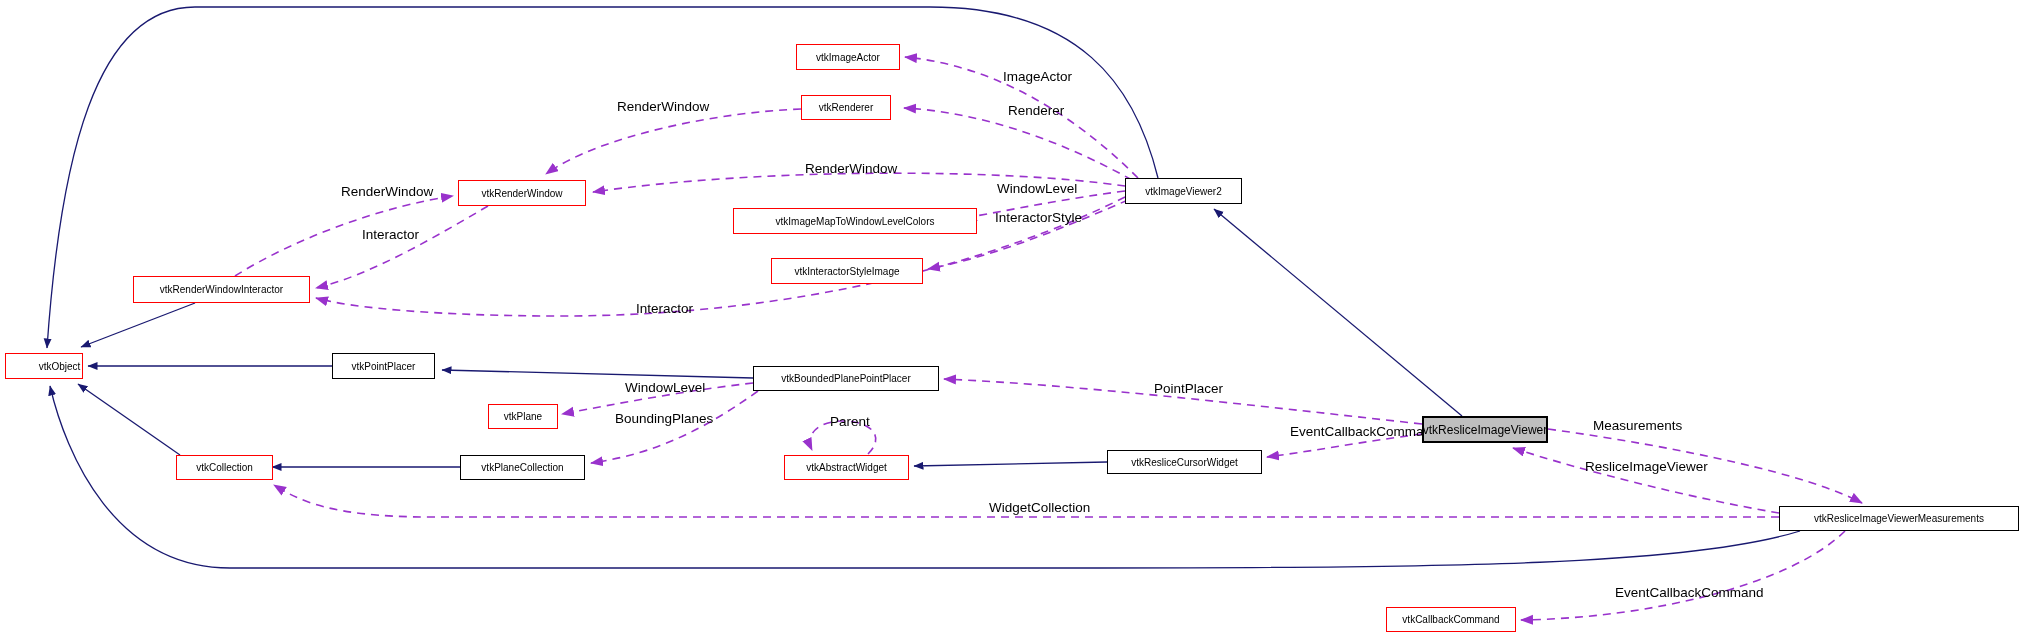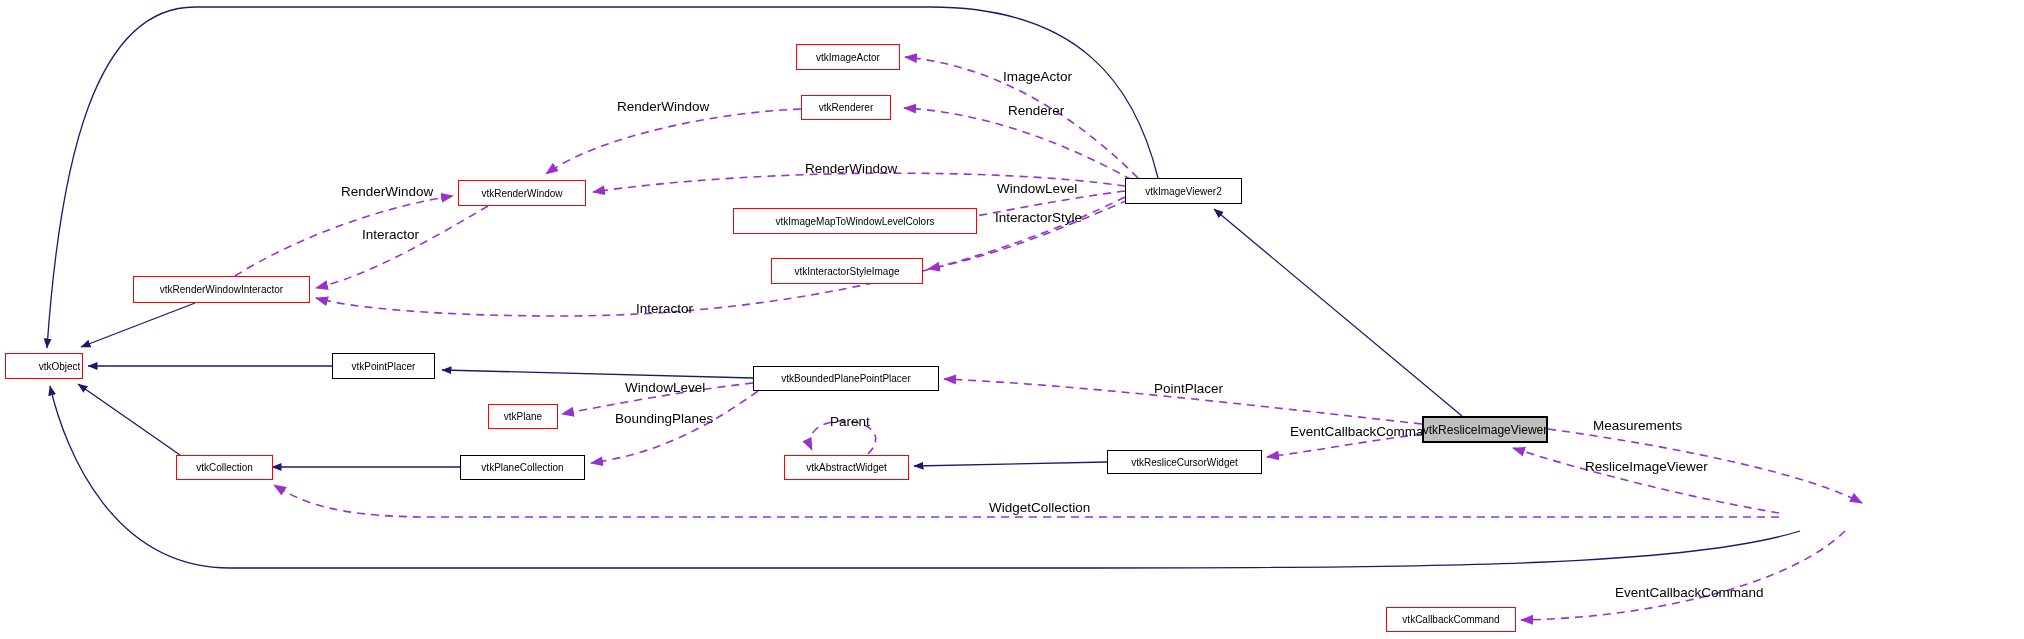--- a/index.html
+++ b/index.html
@@ -87,20 +87,21 @@
   <div class="node red" style="left:133px;top:276px;width:177px;height:27px;">vtkRenderWindowInteractor</div>
   <div class="node red" style="left:5px;top:353px;width:78px;height:26px;padding-left:31px;">vtkObject</div>
   <div class="node" style="left:332px;top:353px;width:103px;height:26px;">vtkPointPlacer</div>
   <div class="node" style="left:753px;top:366px;width:186px;height:25px;">vtkBoundedPlanePointPlacer</div>
   <div class="node red" style="left:488px;top:404px;width:70px;height:25px;">vtkPlane</div>
   <div class="node red" style="left:176px;top:455px;width:97px;height:25px;">vtkCollection</div>
   <div class="node" style="left:460px;top:455px;width:125px;height:25px;">vtkPlaneCollection</div>
   <div class="node red" style="left:784px;top:455px;width:125px;height:25px;">vtkAbstractWidget</div>
   <div class="node" style="left:1107px;top:450px;width:155px;height:24px;">vtkResliceCursorWidget</div>
   <div class="node focus" style="left:1422px;top:416px;width:126px;height:27px;font-size:12px;">vtkResliceImageViewer</div>
+  <div class="node" style="left:1779px;top:506px;width:240px;height:25px;">vtkResliceImageViewerMeasurements</div>
   <div class="node red" style="left:1386px;top:607px;width:130px;height:25px;">vtkCallbackCommand</div>
 
   <div class="elabel" style="left:1003px;top:69px;">ImageActor</div>
   <div class="elabel" style="left:1008px;top:103px;">Renderer</div>
   <div class="elabel" style="left:617px;top:99px;">RenderWindow</div>
   <div class="elabel" style="left:341px;top:184px;">RenderWindow</div>
   <div class="elabel" style="left:805px;top:161px;">RenderWindow</div>
   <div class="elabel" style="left:997px;top:181px;">WindowLevel</div>
   <div class="elabel" style="left:995px;top:210px;">InteractorStyle</div>
   <div class="elabel" style="left:362px;top:227px;">Interactor</div>

